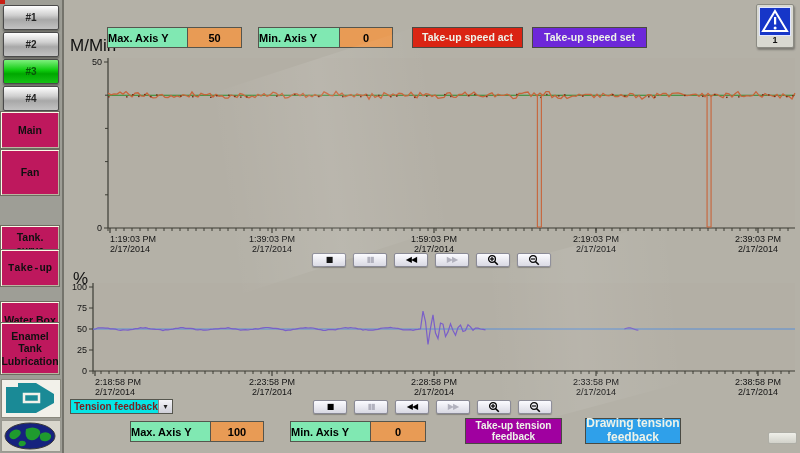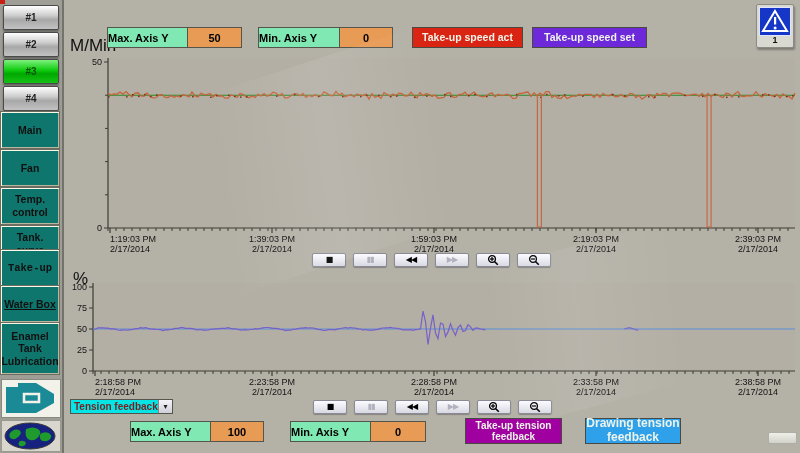--- a/index.html
+++ b/index.html
@@ -5,21 +5,21 @@
   html,body{margin:0;padding:0;background:#888;}
   #screen{position:relative;width:800px;height:453px;background:#b4b1a7;overflow:hidden;
           font-family:"Liberation Sans",sans-serif;color:#111;}
   
   #sidebar{position:absolute;left:0;top:0;width:62px;height:453px;background:#9e9e96;border-right:2px solid #74736b;}
   .stab{position:absolute;left:3px;width:54px;height:23px;border:1px solid #4a4a4a;border-radius:2px;
         background:linear-gradient(#ffffff,#cfcfcf 40%,#a8a8a8 60%,#c2c2c2);
         display:flex;align-items:center;justify-content:center;font-size:10px;font-weight:bold;color:#222;
         box-shadow:0 2px 2px rgba(0,0,0,.35);cursor:pointer;}
   .stab.sel{background:linear-gradient(#7df07d,#0ecb0e 45%,#00a800 60%,#16c216);color:#0a520a;}
-  .navtab{position:absolute;left:0;width:60px;background:#0f766e;border:1px solid #6d6c60;
+  .navtab{position:absolute;left:0;width:60px;background:#be185d;border:1px solid #6d6c60;
         box-shadow:inset 1px 1px 0 #fbfae8, inset -1px -1px 0 #b9b6a0;
         display:flex;align-items:center;justify-content:center;text-align:center;
         font-size:10.5px;font-weight:bold;color:#101010;line-height:1.2;padding:0 1px;box-sizing:border-box;cursor:pointer;}
   #corner-mark{position:absolute;left:0;top:0;width:5px;height:4px;background:#c81f14;}
   
   #logo-block{position:absolute;left:1px;top:379px;width:60px;height:39px;background:#f2f1ea;border:1px solid #8a897e;box-sizing:border-box;}
   #globe-block{position:absolute;left:1px;top:420px;width:60px;height:32px;background:#d9d7cd;border:1px solid #9a9990;box-sizing:border-box;}
   
   .mint{position:absolute;height:21px;background:#80e8b2;border:1px solid #55554d;box-sizing:border-box;
         display:flex;align-items:center;font-size:11px;font-weight:bold;color:#000;}
@@ -342,25 +342,24 @@
       <polyline points="93.0,329.5 95.5,329.0 98.0,327.8 100.5,327.8 103.0,327.9 105.5,328.1 108.0,328.2 110.5,328.8 113.0,328.9 115.5,329.1 118.0,330.0 120.5,330.3 123.0,329.8 125.5,330.0 128.0,330.2 130.5,329.7 133.0,329.3 135.5,328.7 138.0,328.6 140.5,327.6 143.0,328.2 145.5,327.6 148.0,328.4 150.5,328.8 153.0,329.1 155.5,329.4 158.0,329.5 160.5,329.6 163.0,330.5 165.5,329.7 168.0,329.9 170.5,329.5 173.0,329.1 175.5,328.4 178.0,328.3 180.5,327.7 183.0,327.6 185.5,328.4 188.0,328.4 190.5,328.4 193.0,328.7 195.5,329.6 198.0,329.9 200.5,329.5 203.0,330.2 205.5,330.2 208.0,330.0 210.5,329.3 213.0,329.2 215.5,328.8 218.0,328.8 220.5,328.4 223.0,328.4 225.5,328.3 228.0,327.6 230.5,328.4 233.0,328.8 235.5,328.8 238.0,329.5 240.5,330.2 243.0,329.8 245.5,329.7 248.0,330.0 250.5,329.5 253.0,329.4 255.5,328.7 258.0,329.1 260.5,328.3 263.0,327.9 265.5,327.5 268.0,327.5 270.5,327.8 273.0,328.3 275.5,328.3 278.0,328.7 280.5,329.5 283.0,329.6 285.5,330.6 288.0,330.1 290.5,330.1 293.0,329.4 295.5,329.2 298.0,328.6 300.5,328.0 303.0,328.1 305.5,327.6 308.0,328.0 310.5,327.9 313.0,328.0 315.5,328.6 318.0,329.3 320.5,329.7 323.0,330.3 325.5,330.5 328.0,329.6 330.5,329.7 333.0,329.6 335.5,329.9 338.0,328.9 340.5,328.5 343.0,328.0 345.5,327.5 348.0,328.1 350.5,327.5 353.0,328.0 355.5,328.2 358.0,328.8 360.5,329.0 363.0,330.1 365.5,329.5 368.0,330.1 370.5,330.0 373.0,330.2 375.5,329.6 378.0,329.4 380.5,328.4 383.0,328.0 385.5,327.8 388.0,327.8 390.5,327.4 393.0,328.0 395.5,328.2 398.0,328.3 400.5,329.2 403.0,329.9 405.5,329.8 408.0,329.8 410.5,329.7 413.0,330.3 415.5,329.6 418.0,329.3 420.5,328.8 423.0,311.2 425.5,321.7 428.0,344.5 430.5,328.1 433.0,314.9 435.5,333.0 438.0,338.6 440.5,323.0 443.0,324.1 445.5,336.6 448.0,331.9 450.5,323.9 453.0,330.5 455.5,335.2 458.0,327.5 460.5,325.0 463.0,331.5 465.5,330.6 468.0,324.8 470.5,326.9 473.0,330.3 475.5,328.0 478.0,328.2 480.5,329.0 483.0,329.3 485.5,329.9" fill="none" stroke="#7a5fc8" stroke-width="1.2"></polyline>
       <polyline points="624.414,329.0 626.414,328.3 628.414,327.9 630.414,327.9 632.414,328.5 634.414,329.2 636.414,329.9 638.414,330.2" fill="none" stroke="#7a5fc8" stroke-width="1.1"></polyline>
     </svg>
 
   <div id="sidebar">
       <div class="stab" style="top: 5px;">#1</div>
       <div class="stab" style="top: 32px;">#2</div>
       <div class="stab sel" style="top: 59px;">#3</div>
       <div class="stab" style="top: 86px;">#4</div>
       <div class="navtab" style="top: 111px; height: 38px;">Main</div>
-      <div class="navtab" style="top: 149px; height: 38px;">Fan</div>
-      <div class="navtab" style="top: 187px; height: 38px;">Temp. control</div>
+      <div class="navtab" style="top: 149px; height: 47px;">Fan</div>
       <div class="navtab" style="top: 225px; height: 38px;">Tank. curve</div>
       <div class="navtab" style="top: 249px; height: 38px; font-family: Liberation Mono, monospace;">Take-up</div>
-      <div class="navtab" style="top: 285px; height: 38px; text-decoration: underline;">Water Box</div>
+      <div class="navtab" style="top: 301px; height: 38px; text-decoration: underline;">Water Box</div>
       <div class="navtab" style="top: 322px; height: 53px;">Enamel Tank Lubrication</div>
       <div id="logo-block"><svg width="56" height="36" viewBox="0 0 56 36">
           <path d="M4 7 h12 v-4 h18 l18 11 v9 l-18 10 H4 z" fill="#1a8a96"></path>
           <rect x="22" y="14" width="15" height="8" fill="none" stroke="#f2f1ea" stroke-width="2.5"></rect>
         </svg></div>
       <div id="globe-block"><svg width="56" height="30" viewBox="0 0 56 30">
           <ellipse cx="28" cy="15" rx="25" ry="13" fill="#16227e" stroke="#3a3a3a"></ellipse>
           <path d="M8 12 q4 -5 9 -3 q3 2 1 5 q-4 5 -8 4 q-4 -2 -2 -6z" fill="#1f9b2e"></path>
           <path d="M24 8 q7 -3 12 0 q4 3 1 7 q-3 5 -9 4 q-6 -2 -4 -11z" fill="#1f9b2e"></path>
           <path d="M40 12 q6 -2 9 2 q1 4 -4 6 q-6 1 -7 -3 q-1 -4 2 -5z" fill="#1f9b2e"></path>

